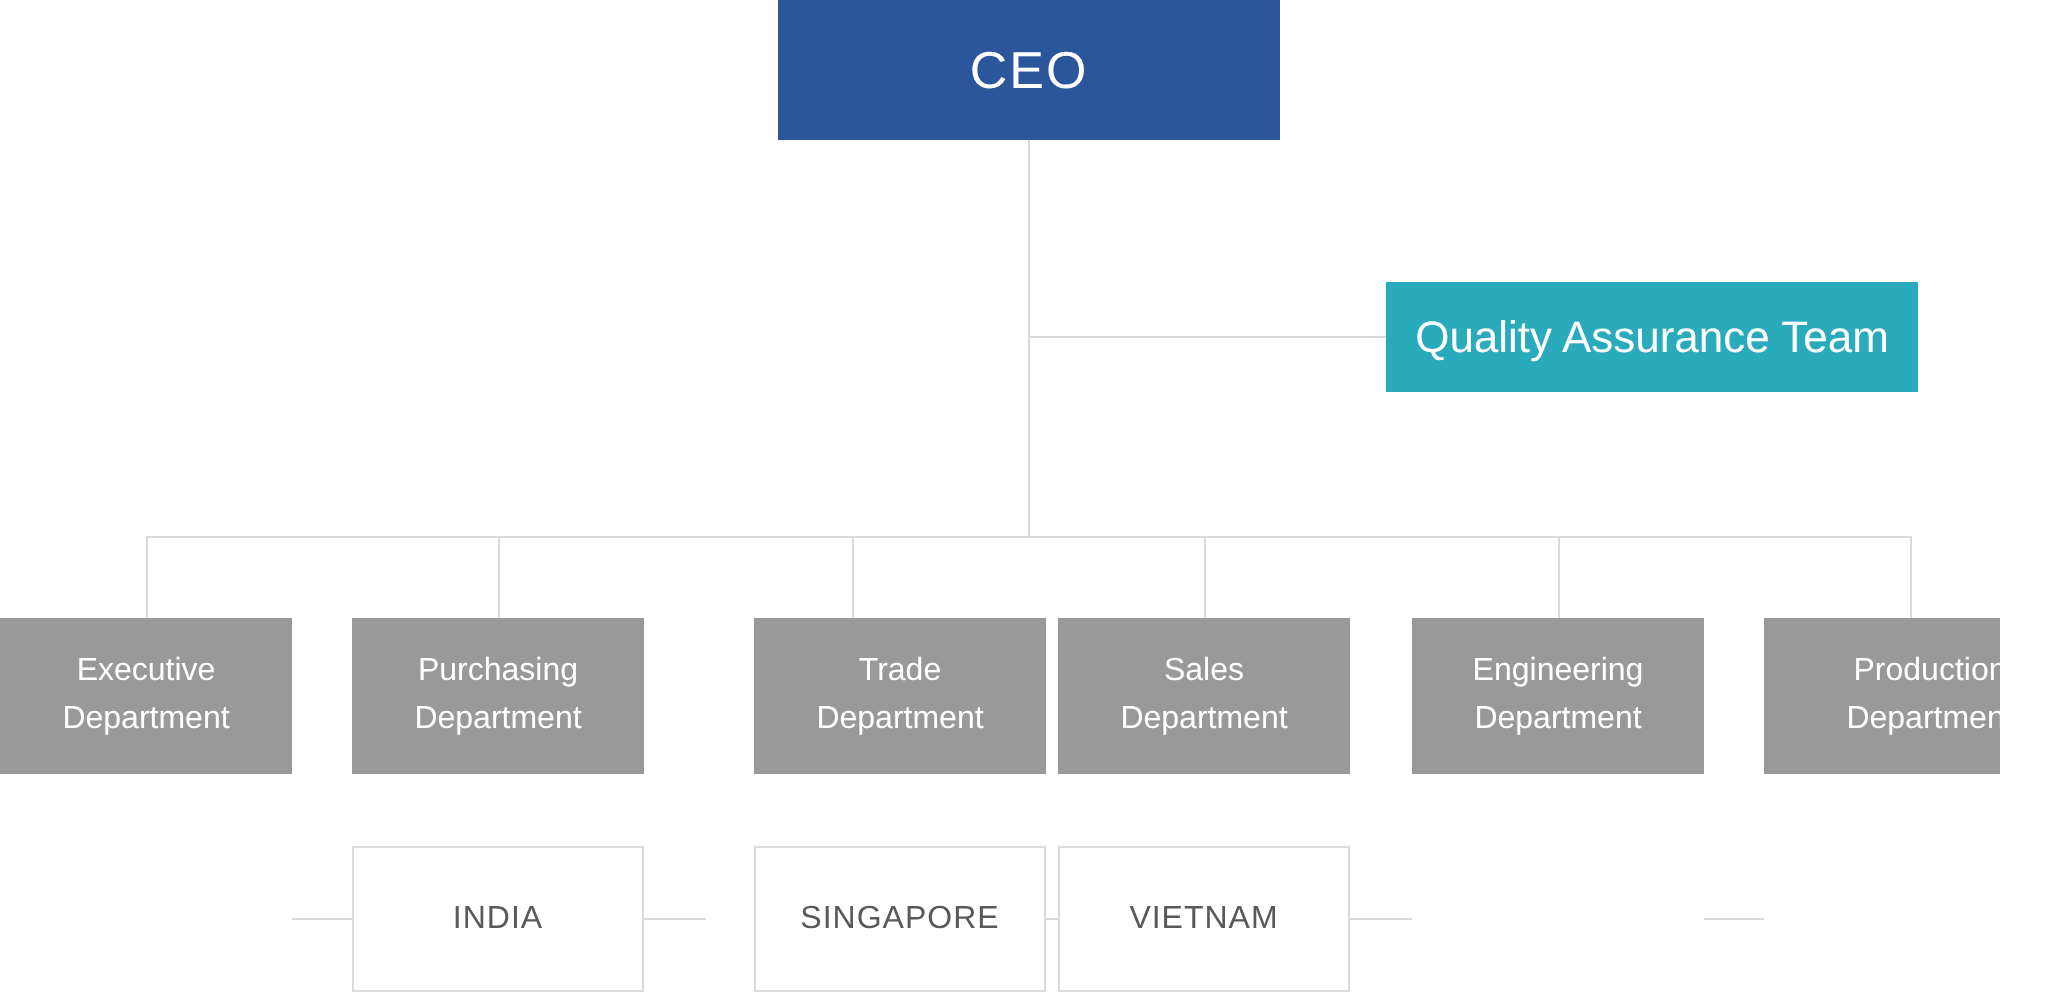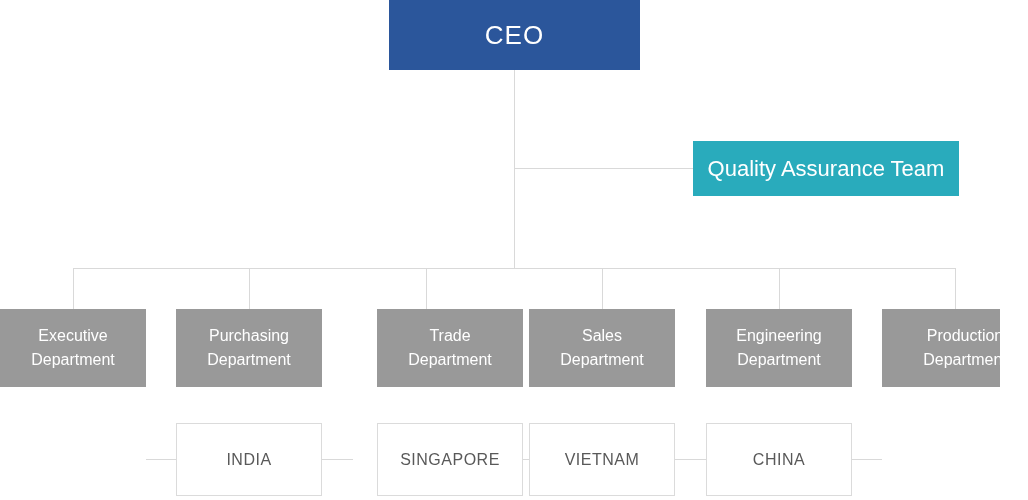--- a/index.html
+++ b/index.html
@@ -80,15 +80,14 @@
   <div class="node dept c3">Sales
 Department</div>
   <div class="node dept c4">Engineering
 Department</div>
   <div class="node dept c5">Production
 Department</div>
 
   <div class="node country c1">INDIA</div>
   <div class="node country c3">VIETNAM</div>
   <div class="node country c2">SINGAPORE</div>
-  <div class="node country c4">CHINA</div>
 
 </div>
 
 </body></html>

